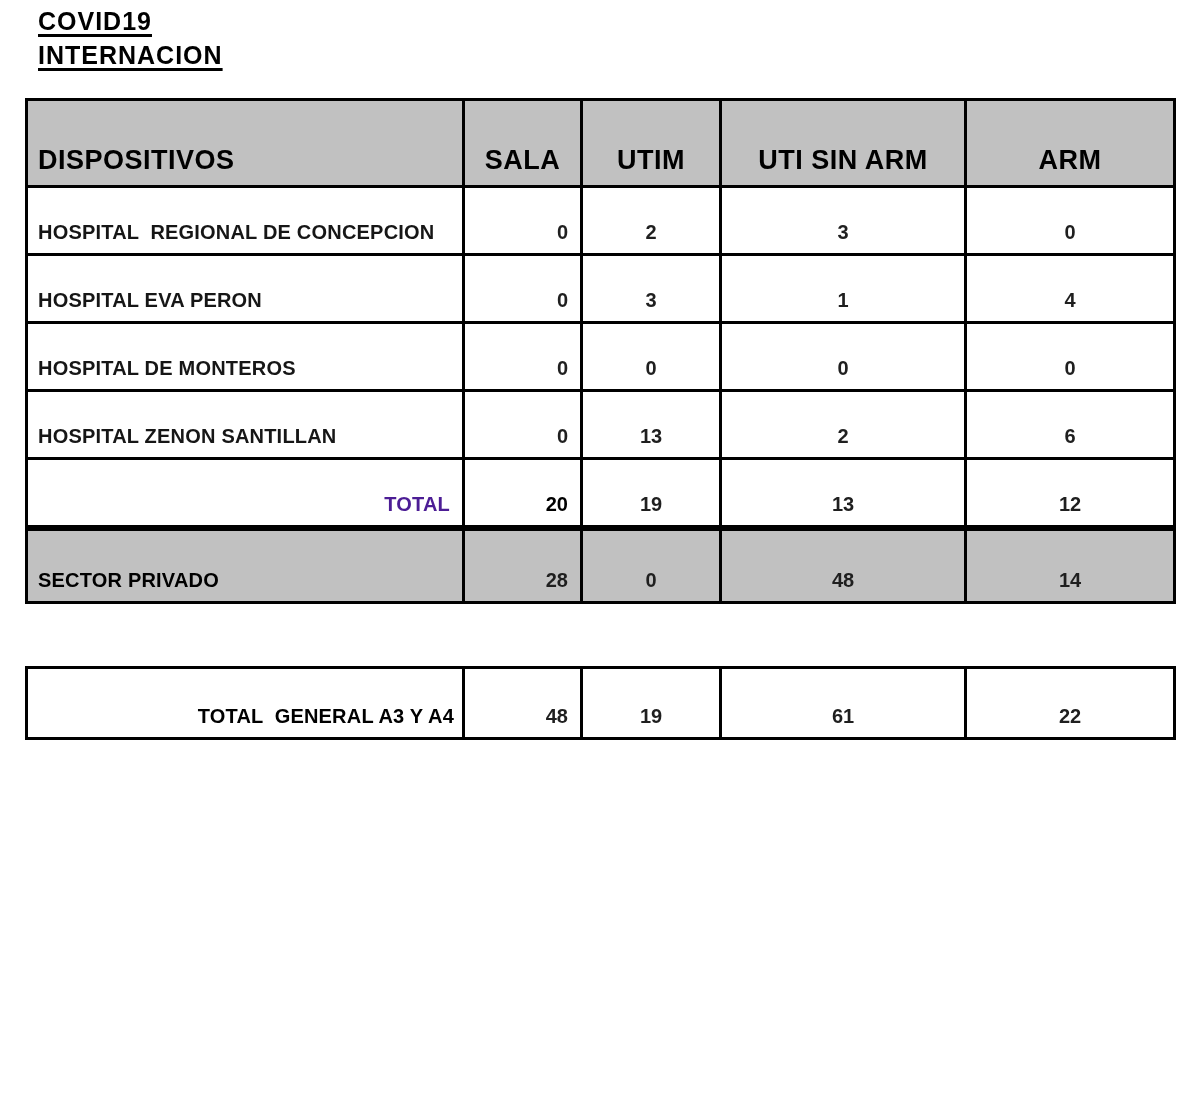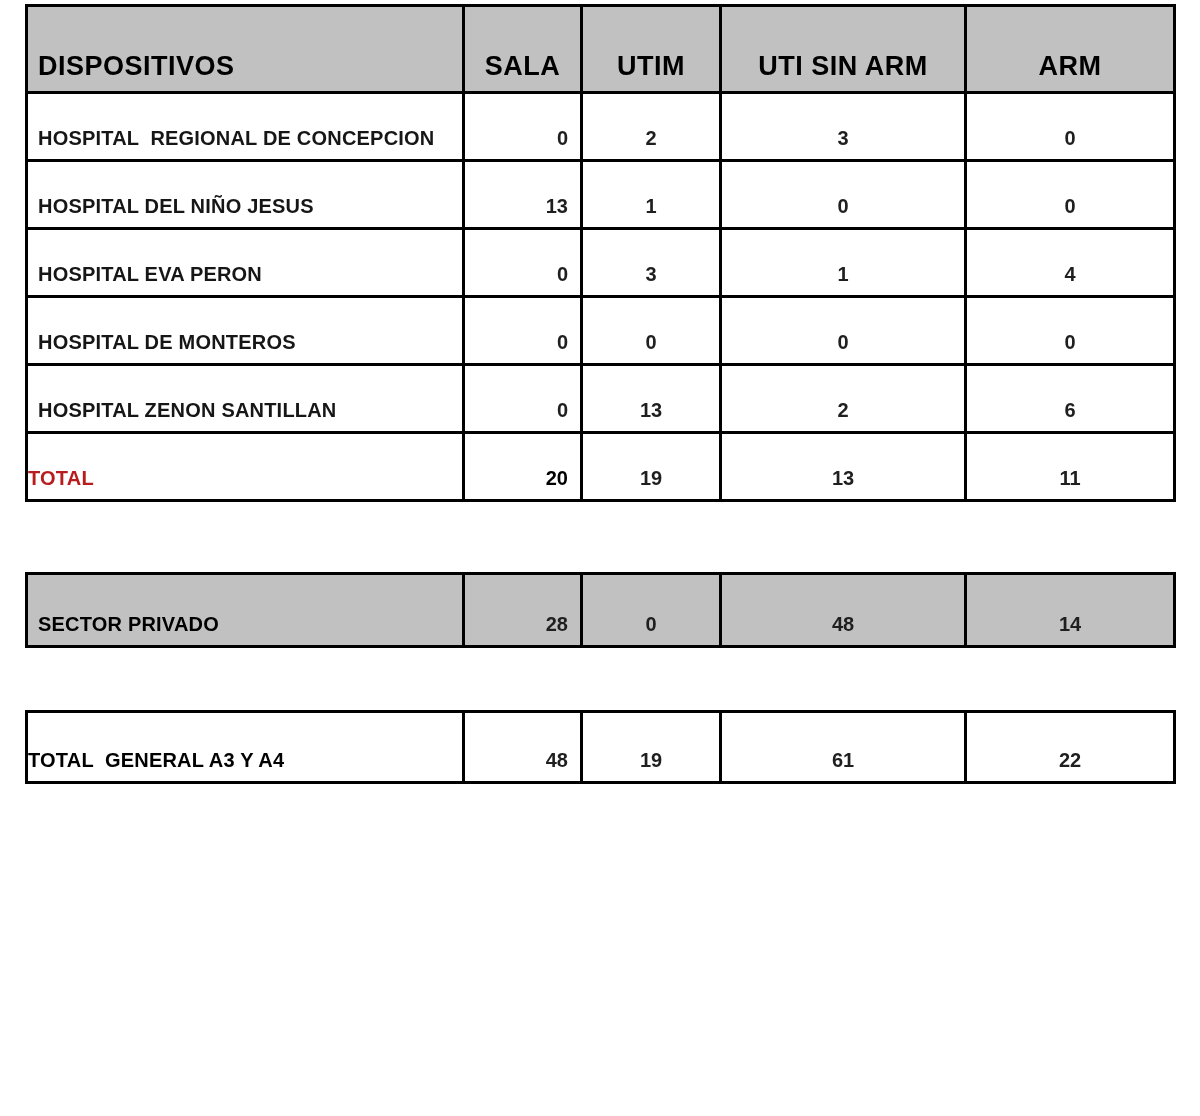--- a/index.html
+++ b/index.html
@@ -80,50 +80,53 @@
     font-size: 20px;
     font-weight: 700;
     text-align: center;
     color: #1f1f1f;
   }
   td.num.sala {
     text-align: right;
     padding-right: 12px;
   }
   tr.total-row td.label-cell {
-    text-align: left;
+    text-align: right;
     padding-right: 12px;
     padding-left: 0;
-    color: #b91c1c;
+    color: #4c1d95;
   }
   tr.total-row td.num.sala { color: #000; }
 
   .sector-table {
-    margin-top: 70px;
   }
   .sector-table tr { height: 73px; }
   .sector-table td { background: var(--header-bg, #c1c1c1); }
   .sector-table td.label-cell { color: #000; }
 
   .grand-table {
     margin-top: 62px;
   }
   .grand-table tr { height: 71px; }
   .grand-table td.label-cell {
-    text-align: left;
+    text-align: right;
     padding-right: 8px;
     padding-left: 0;
     color: #000;
   }
 </style>
 </head>
 <body>
 
 <div class="page">
 
+  <div class="title-block">
+    <div class="title-line">COVID19</div>
+    <div class="title-line">INTERNACION</div>
+  </div>
 
   <table class="main-table">
     <colgroup>
       <col class="c-label">
         <col class="c-sala">
         <col class="c-utim">
         <col class="c-uti">
         <col class="c-arm">
     </colgroup>
     <thead>
@@ -137,27 +140,20 @@
     </thead>
     <tbody>
       <tr>
         <td class="label-cell">HOSPITAL  REGIONAL DE CONCEPCION</td>
         <td class="num sala">0</td>
         <td class="num">2</td>
         <td class="num">3</td>
         <td class="num">0</td>
       </tr>
       <tr>
-        <td class="label-cell">HOSPITAL DEL NIÑO JESUS</td>
-        <td class="num sala">13</td>
-        <td class="num">1</td>
-        <td class="num">0</td>
-        <td class="num">0</td>
-      </tr>
-      <tr>
         <td class="label-cell">HOSPITAL EVA PERON</td>
         <td class="num sala">0</td>
         <td class="num">3</td>
         <td class="num">1</td>
         <td class="num">4</td>
       </tr>
       <tr>
         <td class="label-cell">HOSPITAL DE MONTEROS</td>
         <td class="num sala">0</td>
         <td class="num">0</td>
@@ -169,21 +165,21 @@
         <td class="num sala">0</td>
         <td class="num">13</td>
         <td class="num">2</td>
         <td class="num">6</td>
       </tr>
       <tr class="total-row">
         <td class="label-cell">TOTAL</td>
         <td class="num sala">20</td>
         <td class="num">19</td>
         <td class="num">13</td>
-        <td class="num">11</td>
+        <td class="num">12</td>
       </tr>
     </tbody>
   </table>
 
   <table class="sector-table">
     <colgroup>
       <col class="c-label">
         <col class="c-sala">
         <col class="c-utim">
         <col class="c-uti">

